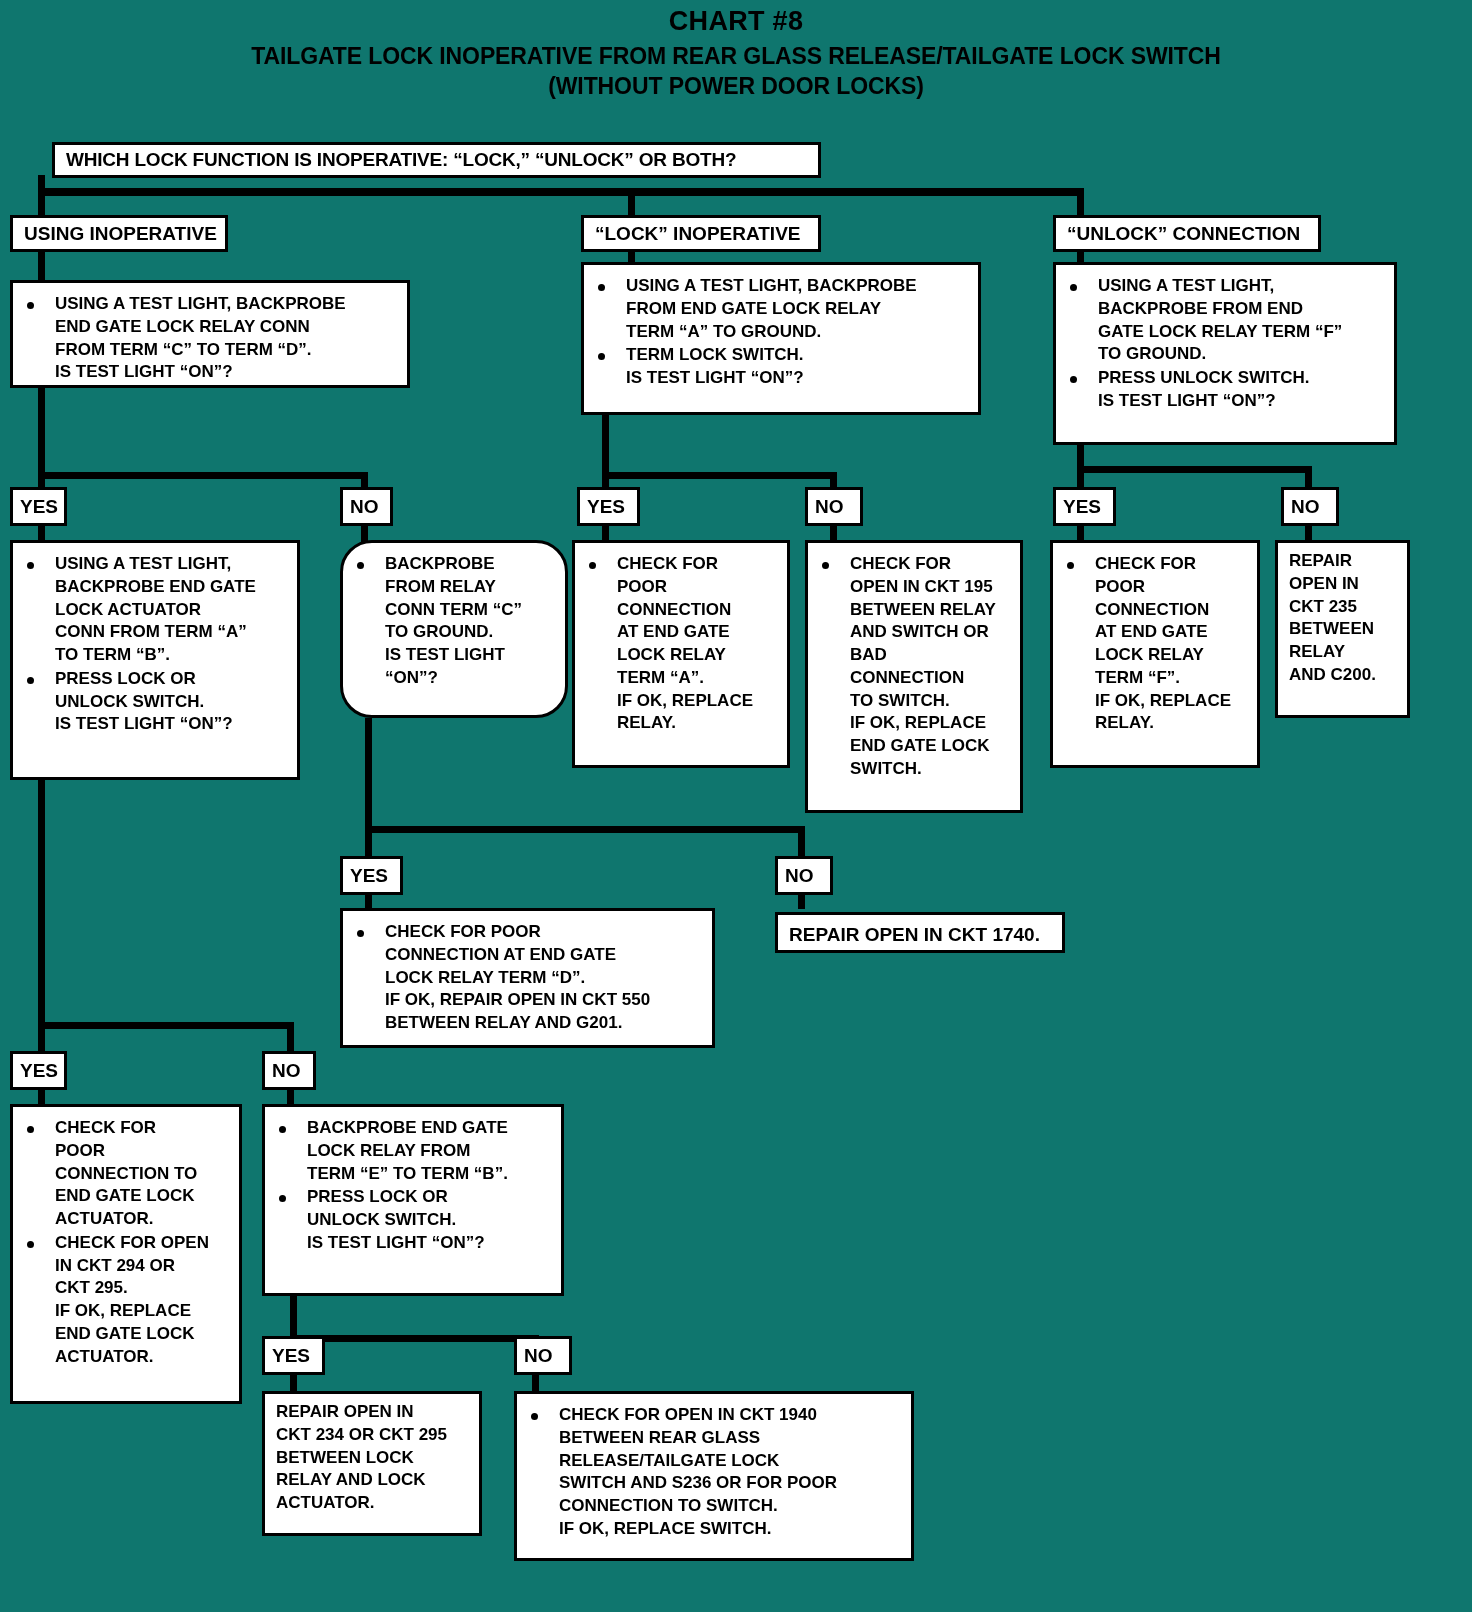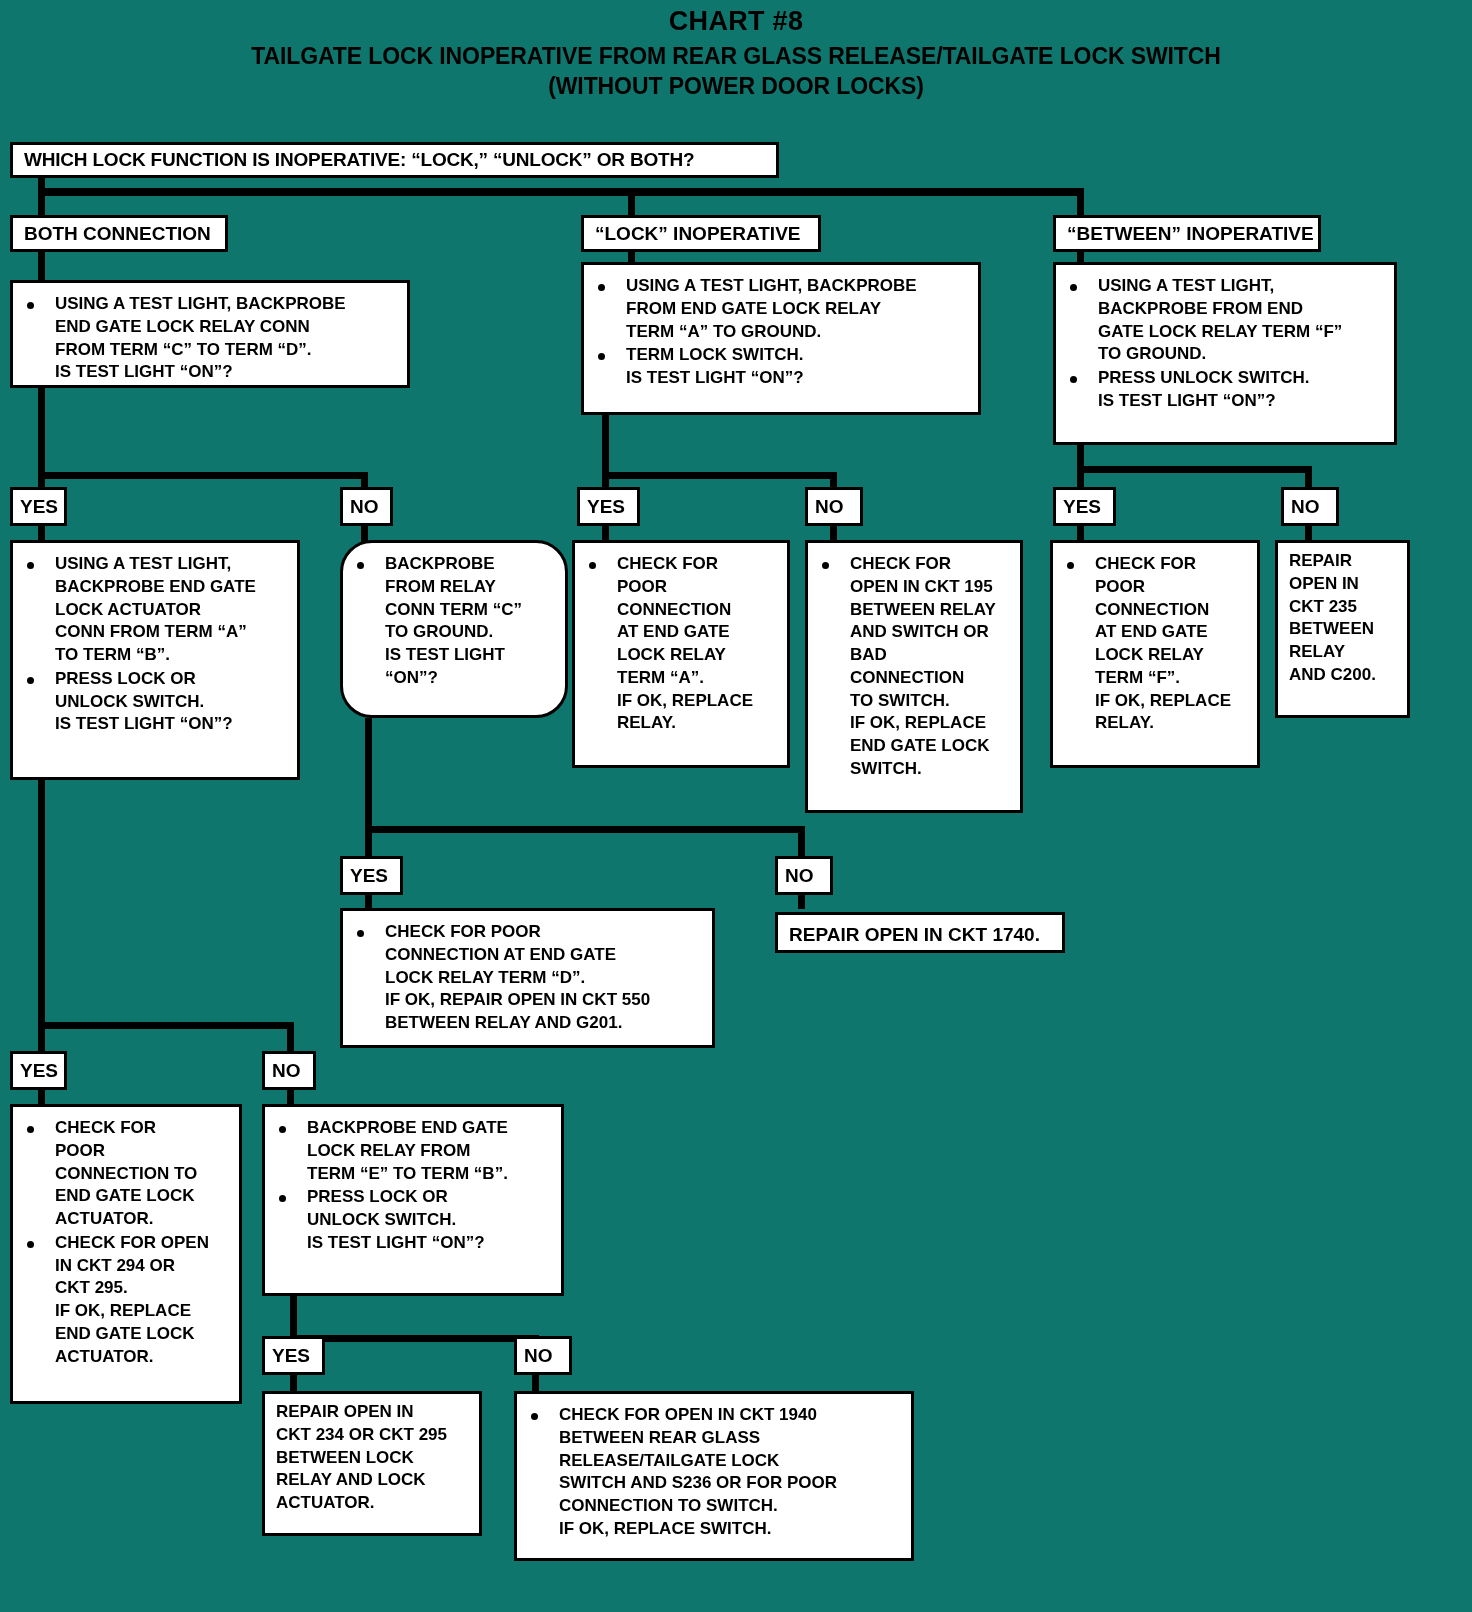--- a/index.html
+++ b/index.html
@@ -75,20 +75,21 @@
     padding-left: 11px;
     font-size: 19px;
   }
   
   .box.question {
     display: flex;
     align-items: center;
     padding-left: 11px;
     font-size: 19px;
     letter-spacing: -0.2px;
+    margin-left: 42px;
   }
   
   .box.yn {
     display: flex;
     align-items: center;
     justify-content: flex-start;
     padding-left: 7px;
     font-size: 19px;
     border-width: 3px;
   }
@@ -181,29 +182,29 @@
   <div class="ln" style="left:290px; top:1335px; width:7px; height:15px;"></div>
   <div class="ln" style="left:532px; top:1335px; width:7px; height:15px;"></div>
   <div class="ln" style="left:290px; top:1374px; width:7px; height:18px;"></div>
   <div class="ln" style="left:532px; top:1374px; width:7px; height:18px;"></div>
 
   <div class="box question" style="left:10px; top:142px; width:769px; height:36px;">
     <span class="txt">WHICH LOCK FUNCTION IS INOPERATIVE:  “LOCK,” “UNLOCK” OR BOTH?</span>
   </div>
 
   <div class="box header" style="left:10px; top:215px; width:218px; height:37px;">
-    <span class="txt">BOTH CONNECTION</span>
+    <span class="txt">USING INOPERATIVE</span>
   </div>
 
   <div class="box header" style="left:581px; top:215px; width:240px; height:37px;">
     <span class="txt">“LOCK” INOPERATIVE</span>
   </div>
 
   <div class="box header" style="left:1053px; top:215px; width:268px; height:37px;">
-    <span class="txt">“BETWEEN” INOPERATIVE</span>
+    <span class="txt">“UNLOCK” CONNECTION</span>
   </div>
 
   <div class="box bullets" style="left:10px; top:280px; width:400px; height:108px;">
     <div class="bullet-item">USING A TEST LIGHT, BACKPROBE
 END GATE LOCK RELAY CONN
 FROM TERM “C” TO TERM “D”.
 IS TEST LIGHT “ON”?</div>
   </div>
 
   <div class="box bullets" style="left:581px; top:262px; width:400px; height:153px;">

